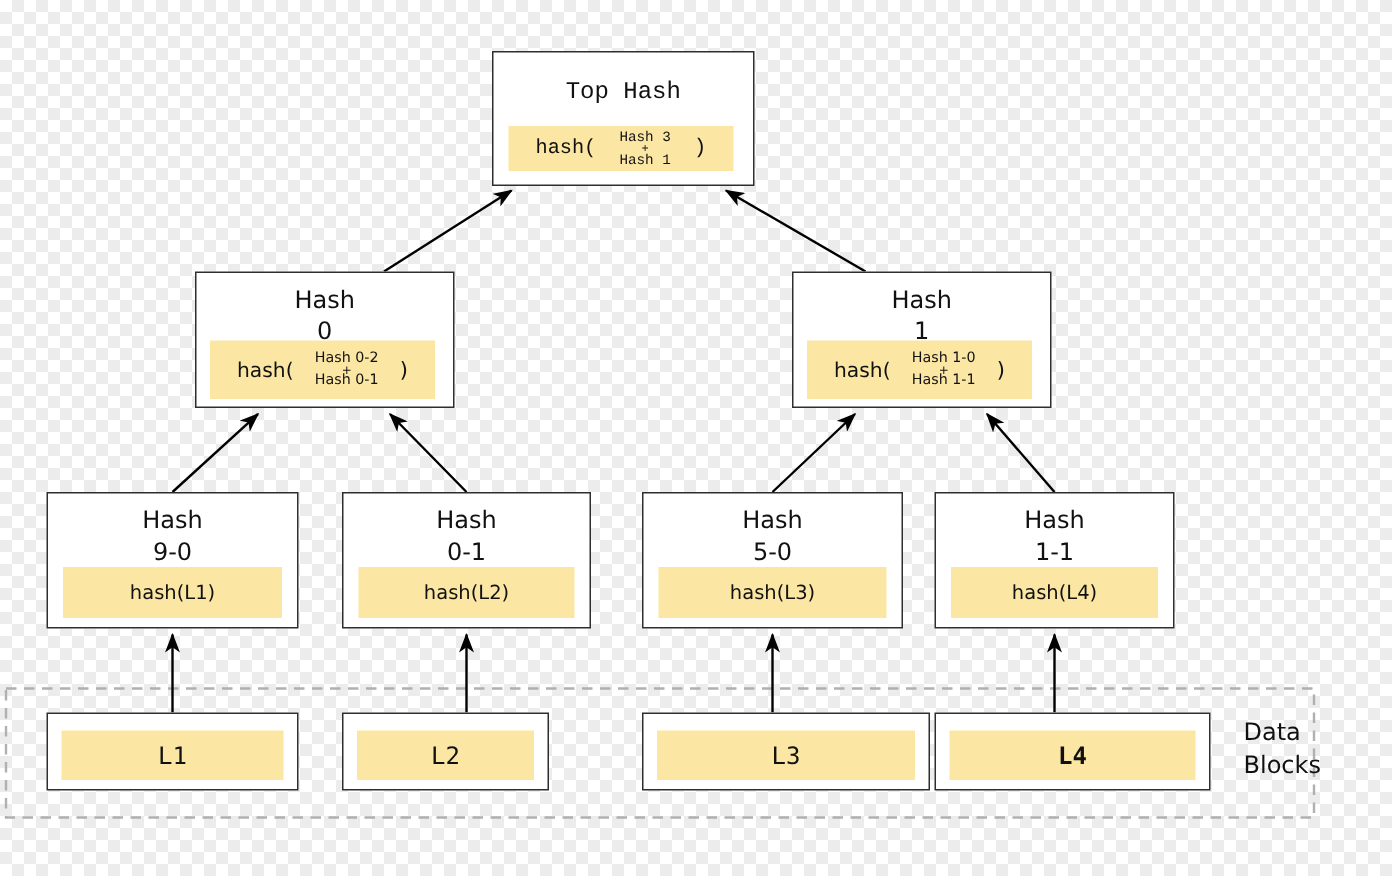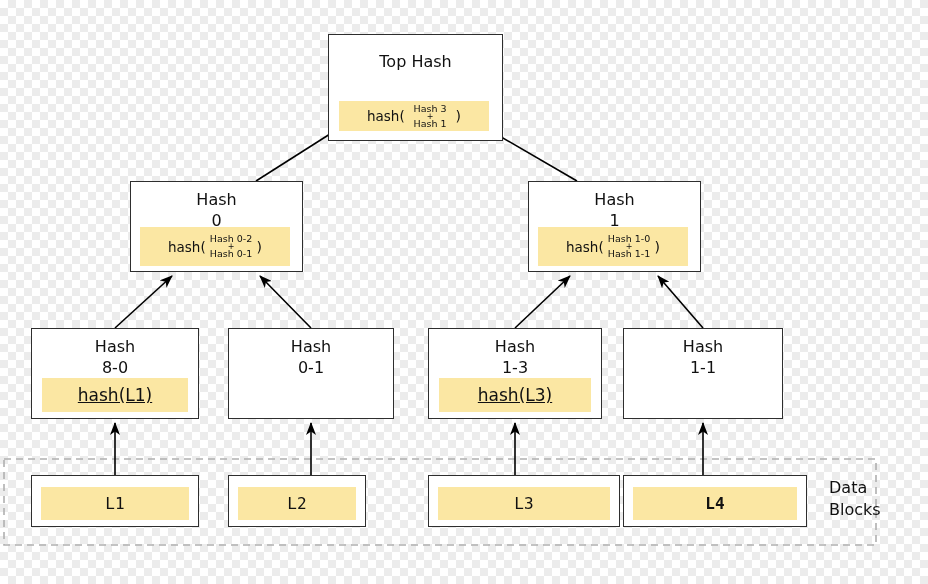--- a/index.html
+++ b/index.html
@@ -26,42 +26,41 @@
     white-space:pre;
   }
   .node-title.single { margin-top:16px; }
   .pill {
     position:absolute;
     background:#fbe7a3;
     box-sizing:border-box;
   }
   .pill.compound {
     display:flex; align-items:center; justify-content:space-between;
-    padding:0 28px;
+    padding:0 18px;
   }
   .pill .fn { font-size:13.5px; }
   .pill .paren { font-size:14px; }
   .stack { text-align:center; font-size:9.5px; line-height:10px; }
   .stack .op { display:block; font-size:8px; line-height:5px; }
   .pill.simple {
     display:flex; align-items:center; justify-content:center;
-    font-size:17px;
-    text-decoration:underline;
+    font-size:13px;
   }
   .pill.block {
     display:flex; align-items:center; justify-content:center;
     font-family:"DejaVu Sans Mono","Liberation Mono",monospace;
     font-size:16px;
   }
   .caption {
     position:absolute; left:829px; top:477px;
     font-size:16px; line-height:22px;
   }
   
-  #n-top   { left:328px; top:34px;  width:175px; height:107px; }
+  #n-top   { left:328px; top:34px;  width:175px; height:90px;font-family:Liberation Mono, monospace; }
   #n-top .pill { left:10px; right:13px; bottom:9px; height:30px; }
   #n-h0    { left:130px; top:181px; width:173px; height:91px; }
   #n-h1    { left:528px; top:181px; width:173px; height:91px; }
   #n-h0 .pill, #n-h1 .pill { left:9px; right:12px; bottom:5px; height:39px; }
   #n-h00   { left:31px;  top:328px; width:168px; height:91px; }
   #n-h01   { left:228px; top:328px; width:166px; height:91px; }
   #n-h10   { left:428px; top:328px; width:174px; height:91px; }
   #n-h11   { left:623px; top:328px; width:160px; height:91px; }
   .leaf .pill { left:10px; right:10px; bottom:6px; height:34px; }
   #n-l1    { left:31px;  top:475px; width:168px; height:52px; }
@@ -117,32 +116,34 @@
   <div class="node" id="n-h1">
     <div class="node-title"><span>Hash</span><br><span>1</span></div>
     <div class="pill compound">
       <span class="fn">hash(</span>
       <span class="stack"><span>Hash 1-0</span><span class="op">+</span><span>Hash 1-1</span></span>
       <span class="paren">)</span>
     </div>
   </div>
 
   <div class="node leaf" id="n-h00">
-    <div class="node-title"><span>Hash</span><br><span>8-0</span></div>
+    <div class="node-title"><span>Hash</span><br><span>9-0</span></div>
     <div class="pill simple">hash(L1)</div>
   </div>
   <div class="node leaf" id="n-h01">
     <div class="node-title"><span>Hash</span><br><span>0-1</span></div>
+    <div class="pill simple">hash(L2)</div>
   </div>
   <div class="node leaf" id="n-h10">
-    <div class="node-title"><span>Hash</span><br><span>1-3</span></div>
+    <div class="node-title"><span>Hash</span><br><span>5-0</span></div>
     <div class="pill simple">hash(L3)</div>
   </div>
   <div class="node leaf" id="n-h11">
     <div class="node-title"><span>Hash</span><br><span>1-1</span></div>
+    <div class="pill simple">hash(L4)</div>
   </div>
 
   <div class="node datablock" id="n-l1">
     <div class="pill block">L1</div>
   </div>
   <div class="node datablock" id="n-l2">
     <div class="pill block">L2</div>
   </div>
   <div class="node datablock" id="n-l3">
     <div class="pill block">L3</div>

